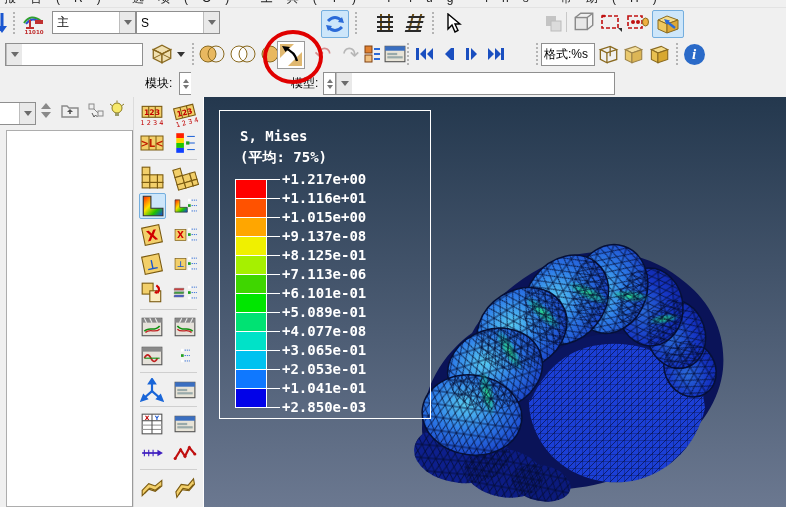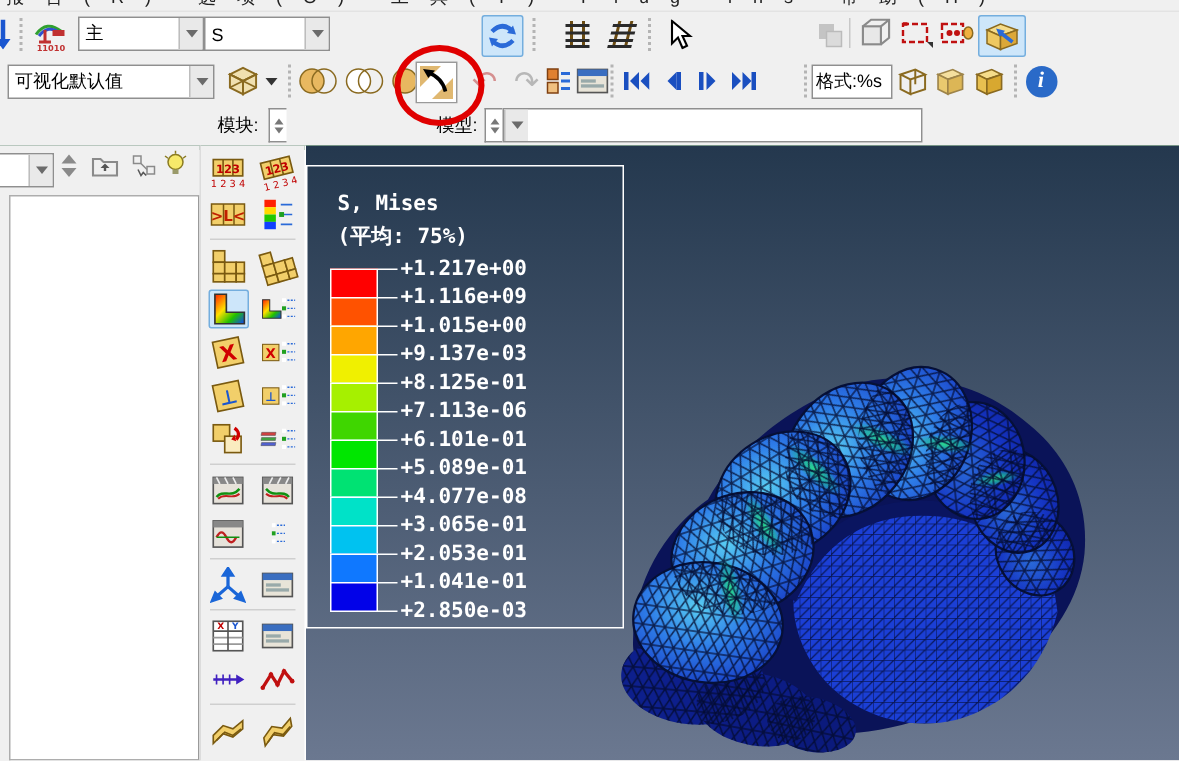--- a/index.html
+++ b/index.html
@@ -31,21 +31,21 @@
   .lpanel{left:0;top:97px;width:133px;height:410px;background:#f0f0f0;}
   .ltree{position:absolute;left:6px;top:33px;right:0;bottom:0;background:#fff;border:1px solid #adadad;border-right:1px solid #9a9a9a;}
   
   .toolbox{left:133px;top:97px;width:70px;height:410px;background:#f0f0f0;border-left:1px solid #dcdcdc;padding-top:2px;box-sizing:border-box;overflow:hidden;}
   .trow{display:flex;justify-content:center;gap:6px;height:29px;align-items:center;}
   .tsep{height:1px;background:#cfcfcf;margin:2px 6px;}
   .ticon{width:27px;height:26px;display:flex;align-items:center;justify-content:center;}
   .ticon.sel{background:#cde6fa;border:1px solid #74aede;border-radius:2px;box-sizing:border-box;}
   
   .canvas{left:203px;top:97px;width:583px;height:410px;border-left:1px solid #fff;overflow:hidden;}
-  .legend{position:absolute;left:0;top:13px;width:210px;height:307px;border:1px solid #fff;
+  .legend{position:absolute;left:15px;top:13px;width:210px;height:307px;border:1px solid #fff;
           font-family:"DejaVu Sans Mono",monospace;font-weight:bold;color:#fff;}
   .legend .ltitle{position:absolute;left:20px;top:17px;font-size:14px;}
   .legend .lsub{position:absolute;left:20px;top:38px;font-size:14px;}
   .lswatch{position:absolute;left:15px;width:32px;border:1px solid #fff;box-sizing:border-box;}
   .ltick{position:absolute;height:1px;background:#fff;}
   .llab{position:absolute;left:62px;font-size:14px;white-space:nowrap;}
   .annot{border:4px solid #e00000;border-radius:50%;z-index:60;pointer-events:none;}
   svg text{font-family:"DejaVu Sans",sans-serif;}
 </style>
 </head>
@@ -311,21 +311,20 @@
       <path d="M3 8 L12 12 L12 21 L3 17 Z" fill="#eec860" stroke="#8a6a20"></path>
       <path d="M12 12 L23 8 L23 17 L12 21 Z" fill="#dca838" stroke="#8a6a20"></path>
       <path d="M20 16 L11 9" stroke="#2a6ad8" stroke-width="2.4"></path>
         <path d="M9 7 l6 1.5 l-3.5 4 z" fill="#2a6ad8"></path>
     </svg>
   </div>
 </div>
 
 <div class="abs tb tb2">
   <div class="abs combo" style="left:5px;top:4px;width:136px">
-    <span class="ctext">可视化默认值</span>
     <span class="carrow">
         <i class="chev"></i>
       </span>
   </div>
   <div class="abs tbtn" style="left:147px;width:40px">
     <svg width="26" height="24" viewBox="0 0 22 22">
         <g fill="#f0e0b0" stroke="#8a6a20" stroke-width="1.2">
           <path d="M3 7 L11 3 L19 7 L11 11 Z"></path>
           <path d="M3 7 L3 15 L11 19 L11 11 Z"></path>
           <path d="M19 7 L19 15 L11 19 L11 11 Z"></path>
@@ -782,25 +781,25 @@
       <div class="lswatch" style="top: 163px; height: 20px; background: rgb(63, 214, 0);"></div>
       <div class="lswatch" style="top: 182px; height: 20px; background: rgb(0, 230, 0);"></div>
       <div class="lswatch" style="top: 201px; height: 20px; background: rgb(0, 226, 115);"></div>
       <div class="lswatch" style="top: 220px; height: 20px; background: rgb(0, 226, 200);"></div>
       <div class="lswatch" style="top: 239px; height: 20px; background: rgb(0, 194, 240);"></div>
       <div class="lswatch" style="top: 258px; height: 20px; background: rgb(15, 120, 255);"></div>
       <div class="lswatch" style="top: 277px; height: 20px; background: rgb(2, 2, 232);"></div>
       <div class="ltick" style="left: 47px; top: 68px; width: 13px;"></div>
       <div class="llab" style="top: 60px;">+1.217e+00</div>
       <div class="ltick" style="left: 47px; top: 87px; width: 13px;"></div>
-      <div class="llab" style="top: 79px;">+1.116e+09</div>
+      <div class="llab" style="top: 79px;">+1.116e+01</div>
       <div class="ltick" style="left: 47px; top: 106px; width: 13px;"></div>
       <div class="llab" style="top: 98px;">+1.015e+00</div>
       <div class="ltick" style="left: 47px; top: 125px; width: 13px;"></div>
-      <div class="llab" style="top: 117px;">+9.137e-03</div>
+      <div class="llab" style="top: 117px;">+9.137e-08</div>
       <div class="ltick" style="left: 47px; top: 144px; width: 13px;"></div>
       <div class="llab" style="top: 136px;">+8.125e-01</div>
       <div class="ltick" style="left: 47px; top: 163px; width: 13px;"></div>
       <div class="llab" style="top: 155px;">+7.113e-06</div>
       <div class="ltick" style="left: 47px; top: 182px; width: 13px;"></div>
       <div class="llab" style="top: 174px;">+6.101e-01</div>
       <div class="ltick" style="left: 47px; top: 201px; width: 13px;"></div>
       <div class="llab" style="top: 193px;">+5.089e-01</div>
       <div class="ltick" style="left: 47px; top: 220px; width: 13px;"></div>
       <div class="llab" style="top: 212px;">+4.077e-08</div>

